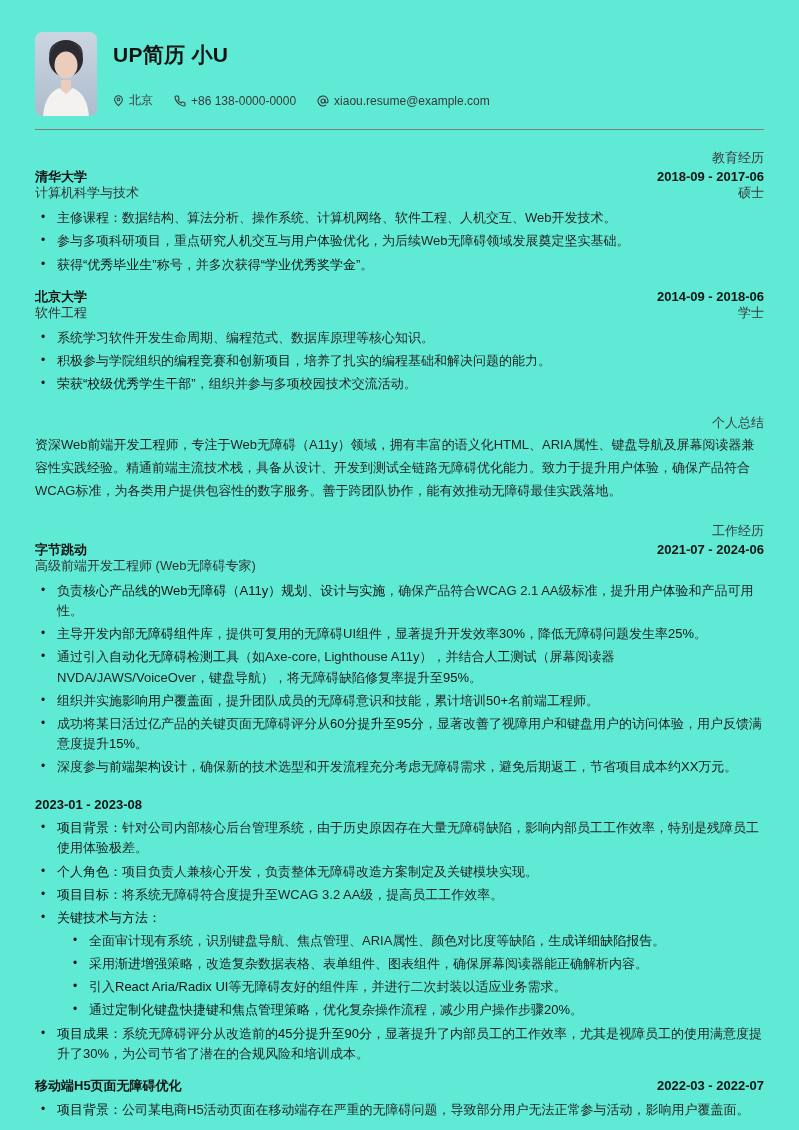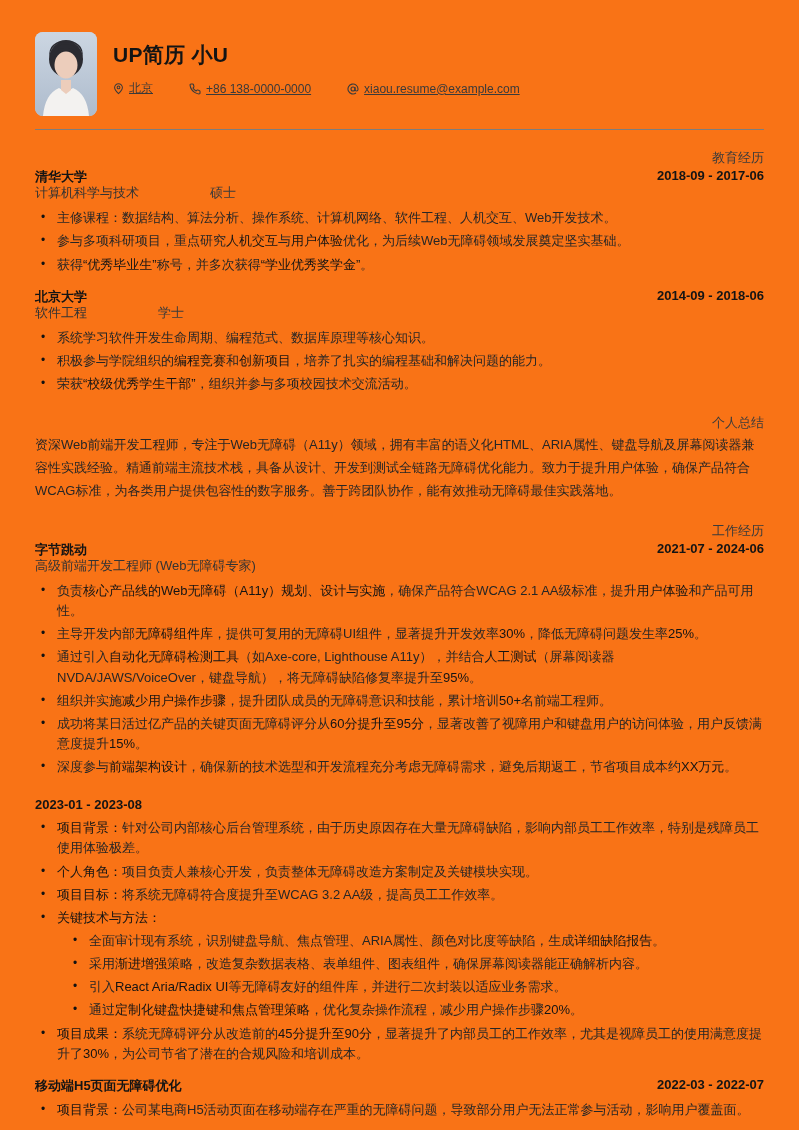--- a/index.html
+++ b/index.html
@@ -6,41 +6,41 @@
   :root{
     --text:#262626; --heading:#141414; --section-title:#3b3b3b;
     --divider:#7d7d7d; --dot:#3f3f46; --muted:#3a3a3a;
   }
   *{box-sizing:border-box; margin:0; padding:0;}
   html,body{background:#fff;}
   body{
     width:799px; font-family:"Liberation Sans","DejaVu Sans",sans-serif;
     color:var(--text); -webkit-font-smoothing:antialiased;
   }
-  .page{width:799px; height:1130px; overflow:hidden; background:#f97316; padding:0 35px;}
+  .page{width:799px; height:1130px; overflow:hidden; background:#5eead4; padding:0 35px;}
 
   
   .header{display:flex; gap:16px; padding-top:32px;}
   .avatar{width:62px; height:84px; border-radius:8px; overflow:hidden; flex:none; background:#bfcbd9;}
   .header-info{padding-top:10px;}
   .name{font-size:21px; font-weight:700; color:var(--heading); letter-spacing:.3px; line-height:1.25;}
-  .contacts{display:flex; gap:36px; align-items:center; margin-top:12px; font-size:12px; color:var(--muted);text-decoration:underline;}
+  .contacts{display:flex; gap:21px; align-items:center; margin-top:24px; font-size:12px; color:var(--muted);}
   .contact{display:flex; align-items:center; gap:5px;}
   .contact .icon{display:inline-flex; align-items:center;}
   .divider{border-top:1px solid var(--divider); margin-top:13px;}
 
   
   .section{margin-top:20px;}
   .section-title{font-size:13px; color:var(--section-title); line-height:1.3;text-align:right;}
   .entry + .entry{margin-top:13px;}
   .entry{margin-top:1px;}
-  .entry-head-row{display:flex; justify-content:space-between; align-items:flex-start;gap:28px;}
+  .entry-head-row{display:flex; justify-content:space-between; align-items:center;gap:28px;}
   .entry-heading{font-size:13px; font-weight:700; color:var(--heading); line-height:1.35;}
   .entry-date{font-size:13px; font-weight:700; color:var(--heading); white-space:nowrap;}
-  .entry-sub-row{display:flex; font-size:13px; color:#333; line-height:1.3;gap:27px;}
+  .entry-sub-row{display:flex; justify-content:space-between; font-size:13px; color:#333; line-height:1.3;}
   .entry-degree{color:#3b3b3b;margin-left:44px;}
 
   .summary-text{font-size:13px; line-height:1.8; margin-top:1px; color:var(--text);}
 
   .bullets{margin-top:6px;}
   .bullet{display:flex; font-size:13px; line-height:1.55; margin-bottom:3px;}
   .bullet .marker{flex:none; width:16px; margin-left:6px; color:#111; font-size:12px;}
   .bullet .btext{flex:1;}
   .sub-bullets{margin-left:32px; margin-top:3px;}
   .sub-bullets .bullet{margin-bottom:3px;}
@@ -180,21 +180,21 @@
             <div class="bullet">
               <span class="marker">•</span>
               <span class="btext"><span>主导开发内部</span><span class="b">无障碍组件库</span><span>，提供可复用的无障碍UI组件，显著提升开发效率</span><span class="b">30%</span><span>，降低无障碍问题发生率</span><span class="b">25%</span><span>。</span></span>
             </div>
             <div class="bullet">
               <span class="marker">•</span>
               <span class="btext"><span>通过引入</span><span class="b">自动化无障碍检测工具</span><span>（如Axe-core, Lighthouse A11y），并结合</span><span class="b">人工测试</span><span>（屏幕阅读器NVDA/JAWS/VoiceOver，键盘导航），将无障碍缺陷修复率提升至</span><span class="b">95%</span><span>。</span></span>
             </div>
             <div class="bullet">
               <span class="marker">•</span>
-              <span class="btext"><span>组织并实施</span><span class="b">减少用户操作步骤</span><span>，提升团队成员的无障碍意识和技能，累计培训</span><span class="b">50+</span><span>名前端工程师。</span></span>
+              <span class="btext"><span>组织并实施</span><span class="b">影响用户覆盖面</span><span>，提升团队成员的无障碍意识和技能，累计培训</span><span class="b">50+</span><span>名前端工程师。</span></span>
             </div>
             <div class="bullet">
               <span class="marker">•</span>
               <span class="btext"><span>成功将某日活过亿产品的关键页面无障碍评分从</span><span class="b">60分提升至95分</span><span>，显著改善了视障用户和键盘用户的访问体验，用户反馈满意度提升</span><span class="b">15%</span><span>。</span></span>
             </div>
             <div class="bullet">
               <span class="marker">•</span>
               <span class="btext"><span>深度参与</span><span class="b">前端架构设计</span><span>，确保新的技术选型和开发流程充分考虑无障碍需求，避免后期返工，节省项目成本约</span><span class="b">XX万元</span><span>。</span></span>
             </div>
           </div>

